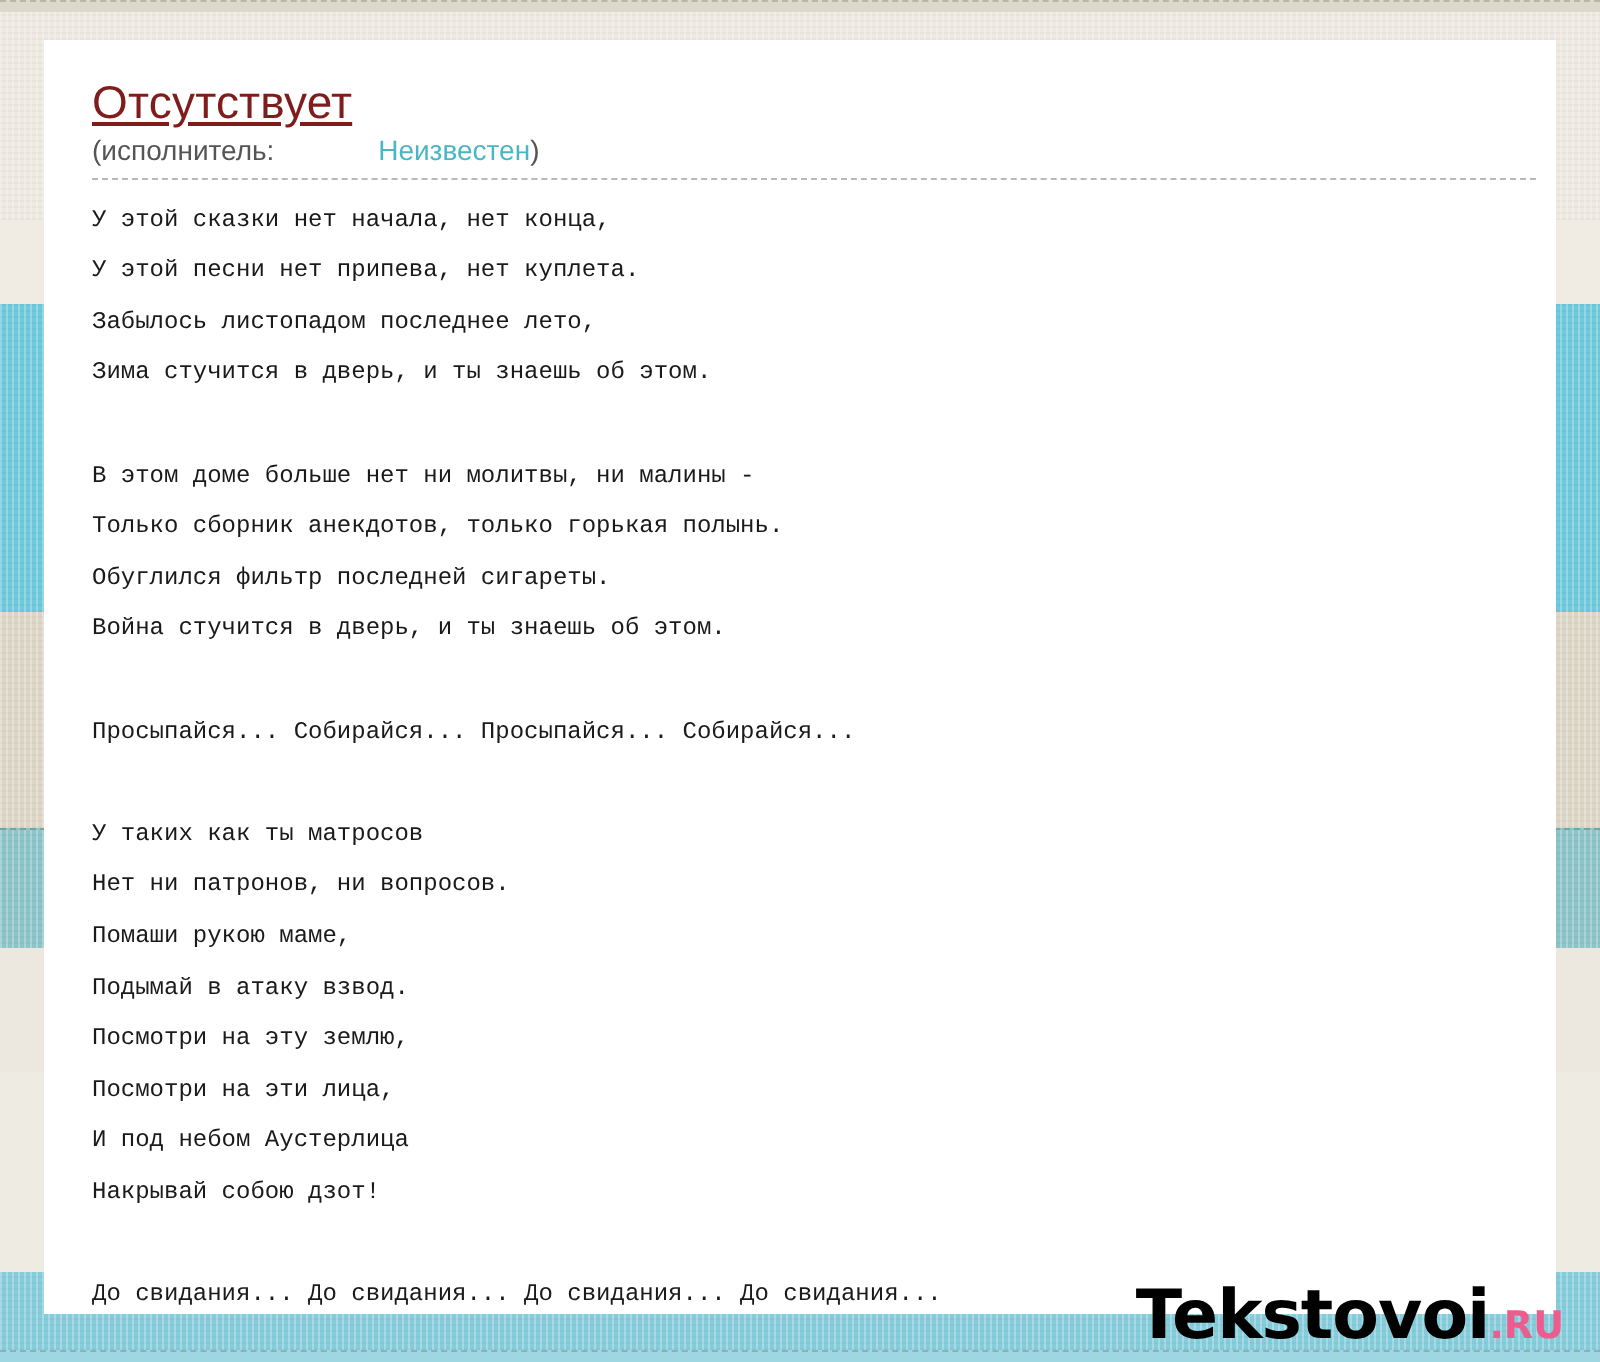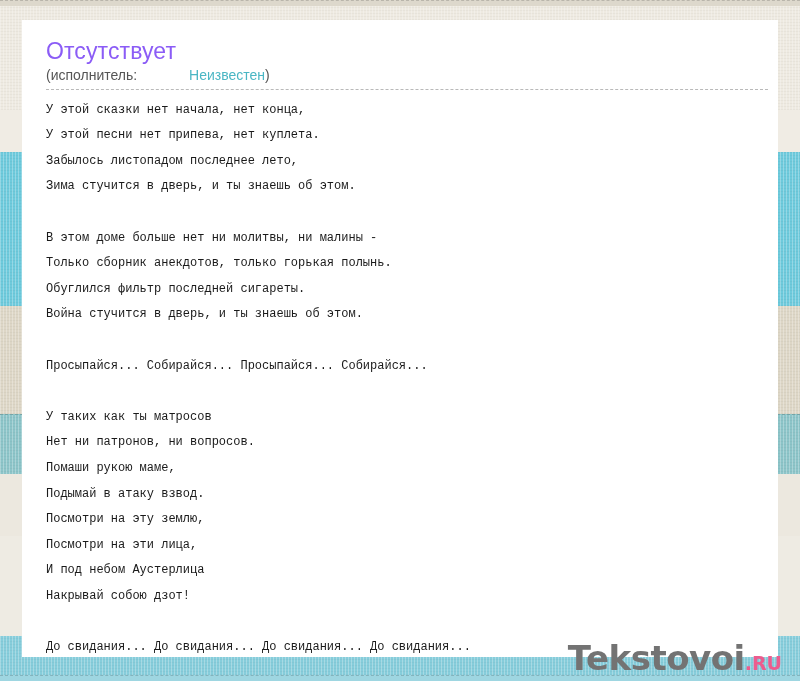--- a/index.html
+++ b/index.html
@@ -158,28 +158,28 @@
       <div class="band texture dotline" style="top: 414px; height: 60px; background: rgb(140, 196, 200);"></div>
       <div class="band" style="top: 474px; height: 62px; background: rgb(236, 232, 223);"></div>
       <div class="band" style="top: 536px; height: 100px; background: rgb(238, 235, 227);"></div>
       <div class="band texture" style="top: 636px; height: 39px; background: rgb(134, 205, 219);"></div>
       <div class="band dotline" style="top: 675px; height: 6px; background: rgb(158, 214, 225);"></div>
     </div>
 
   <div class="card">
     <div class="card-inner">
 
-      <h1 class="song-title" style="color: #8b5cf6;">Отсутствует</h1>
+      <h1 class="song-title" style="color: #7f1d1d; text-decoration: underline;">Отсутствует</h1>
 
       <p class="artist-line"><span>(исполнитель: </span><a href="#" class="artist-link" style="color: rgb(74, 182, 196);">Неизвестен</a><span>)</span></p>
 
       <hr class="divider">
 
       <div class="lyrics"><div class="stanza"><span class="line">У этой сказки нет начала, нет конца,</span><span class="line">У этой песни нет припева, нет куплета.</span><span class="line">Забылось листопадом последнее лето,</span><span class="line">Зима стучится в дверь, и ты знаешь об этом.</span></div><div class="stanza"><span class="line">В этом доме больше нет ни молитвы, ни малины -</span><span class="line">Только сборник анекдотов, только горькая полынь.</span><span class="line">Обуглился фильтр последней сигареты.</span><span class="line">Война стучится в дверь, и ты знаешь об этом.</span></div><div class="stanza"><span class="line">Просыпайся... Собирайся... Просыпайся... Собирайся...</span></div><div class="stanza"><span class="line">У таких как ты матросов</span><span class="line">Нет ни патронов, ни вопросов.</span><span class="line">Помаши рукою маме,</span><span class="line">Подымай в атаку взвод.</span><span class="line">Посмотри на эту землю,</span><span class="line">Посмотри на эти лица,</span><span class="line">И под небом Аустерлица</span><span class="line">Накрывай собою дзот!</span></div><div class="stanza"><span class="line">До свидания... До свидания... До свидания... До свидания...</span></div></div>
 
     </div>
   </div>
 
   <div class="watermark">
-    <div class="wm-main"><span class="wm-name" style="color: #737373; margin-top: 38px;">Tekstovoi</span><span class="wm-tld" style="color: rgb(236, 92, 142); margin-top: 24px;">.RU</span></div>
+    <div class="wm-main"><span class="wm-name" style="color: #000000; margin-top: 38px;">Tekstovoi</span><span class="wm-tld" style="color: rgb(236, 92, 142); margin-top: 24px;">.RU</span></div>
   </div>
 
 </div>
 
 </body></html>

